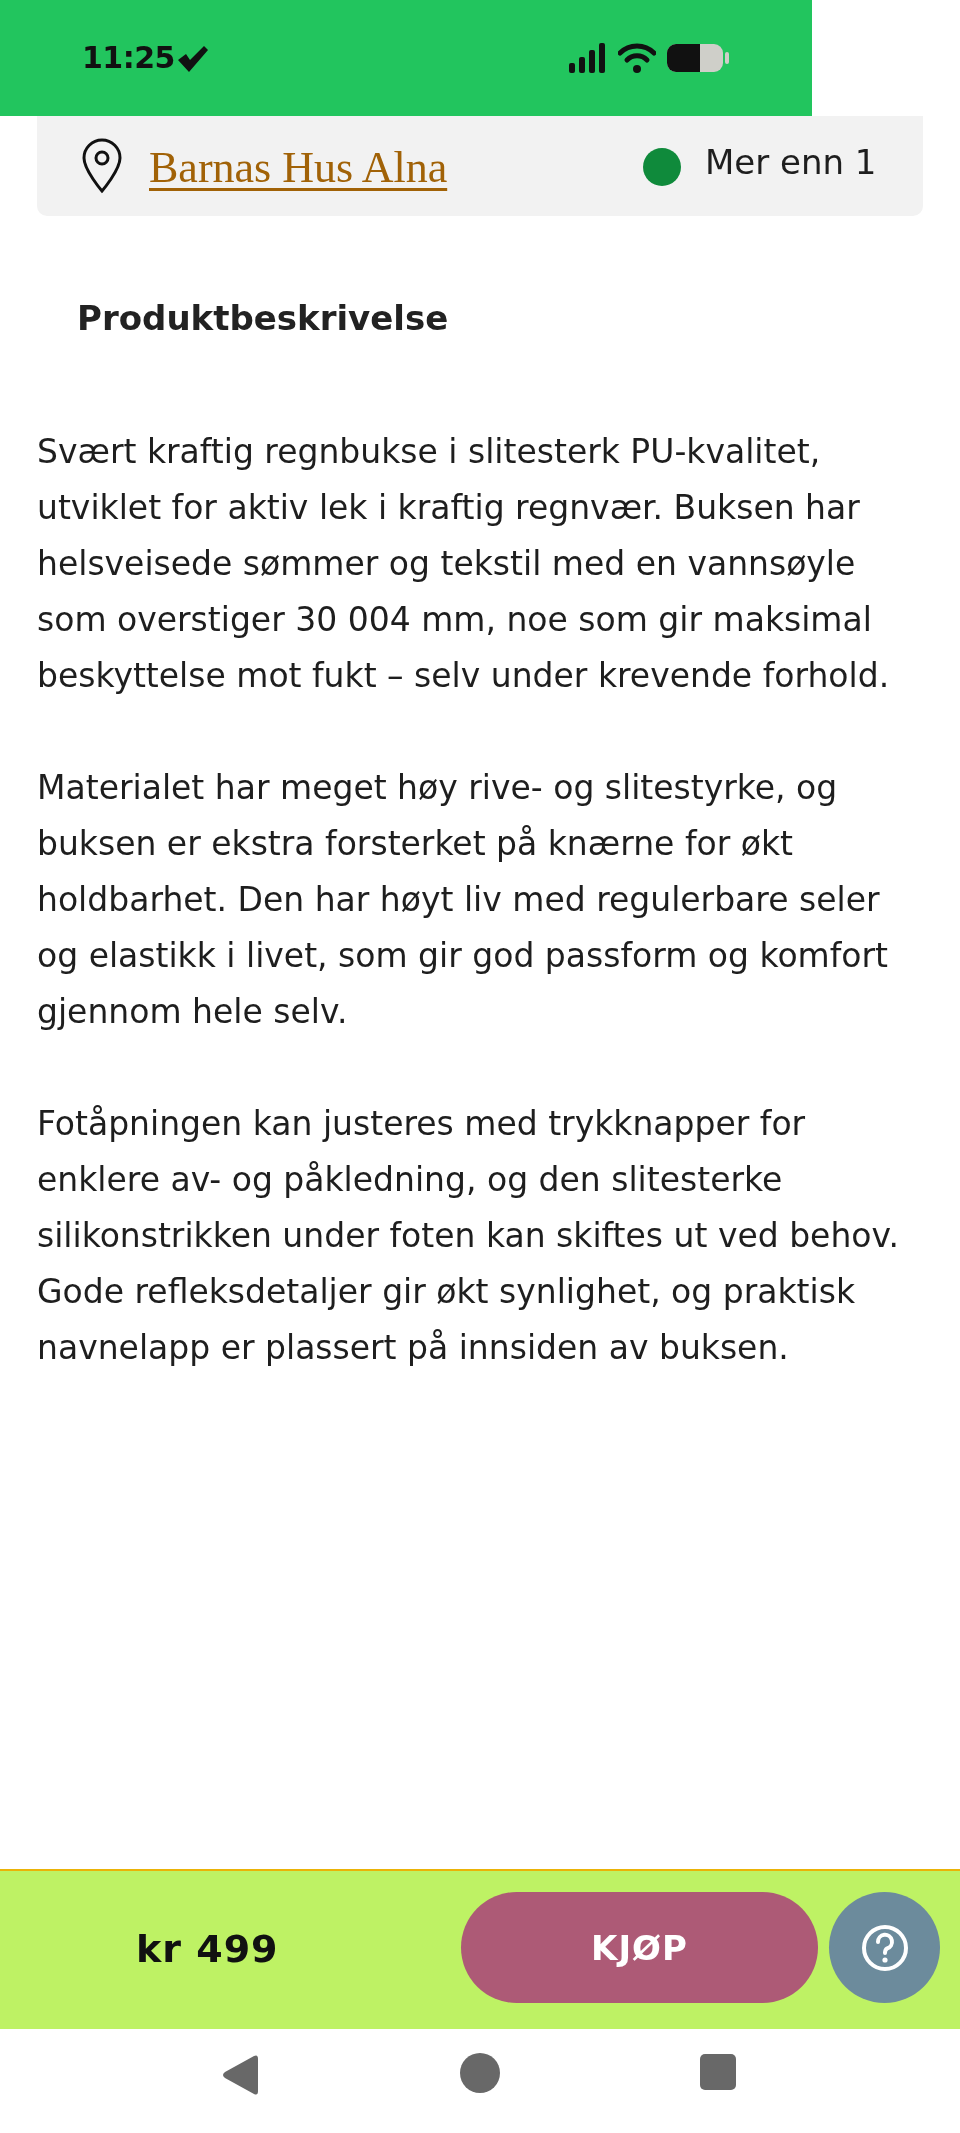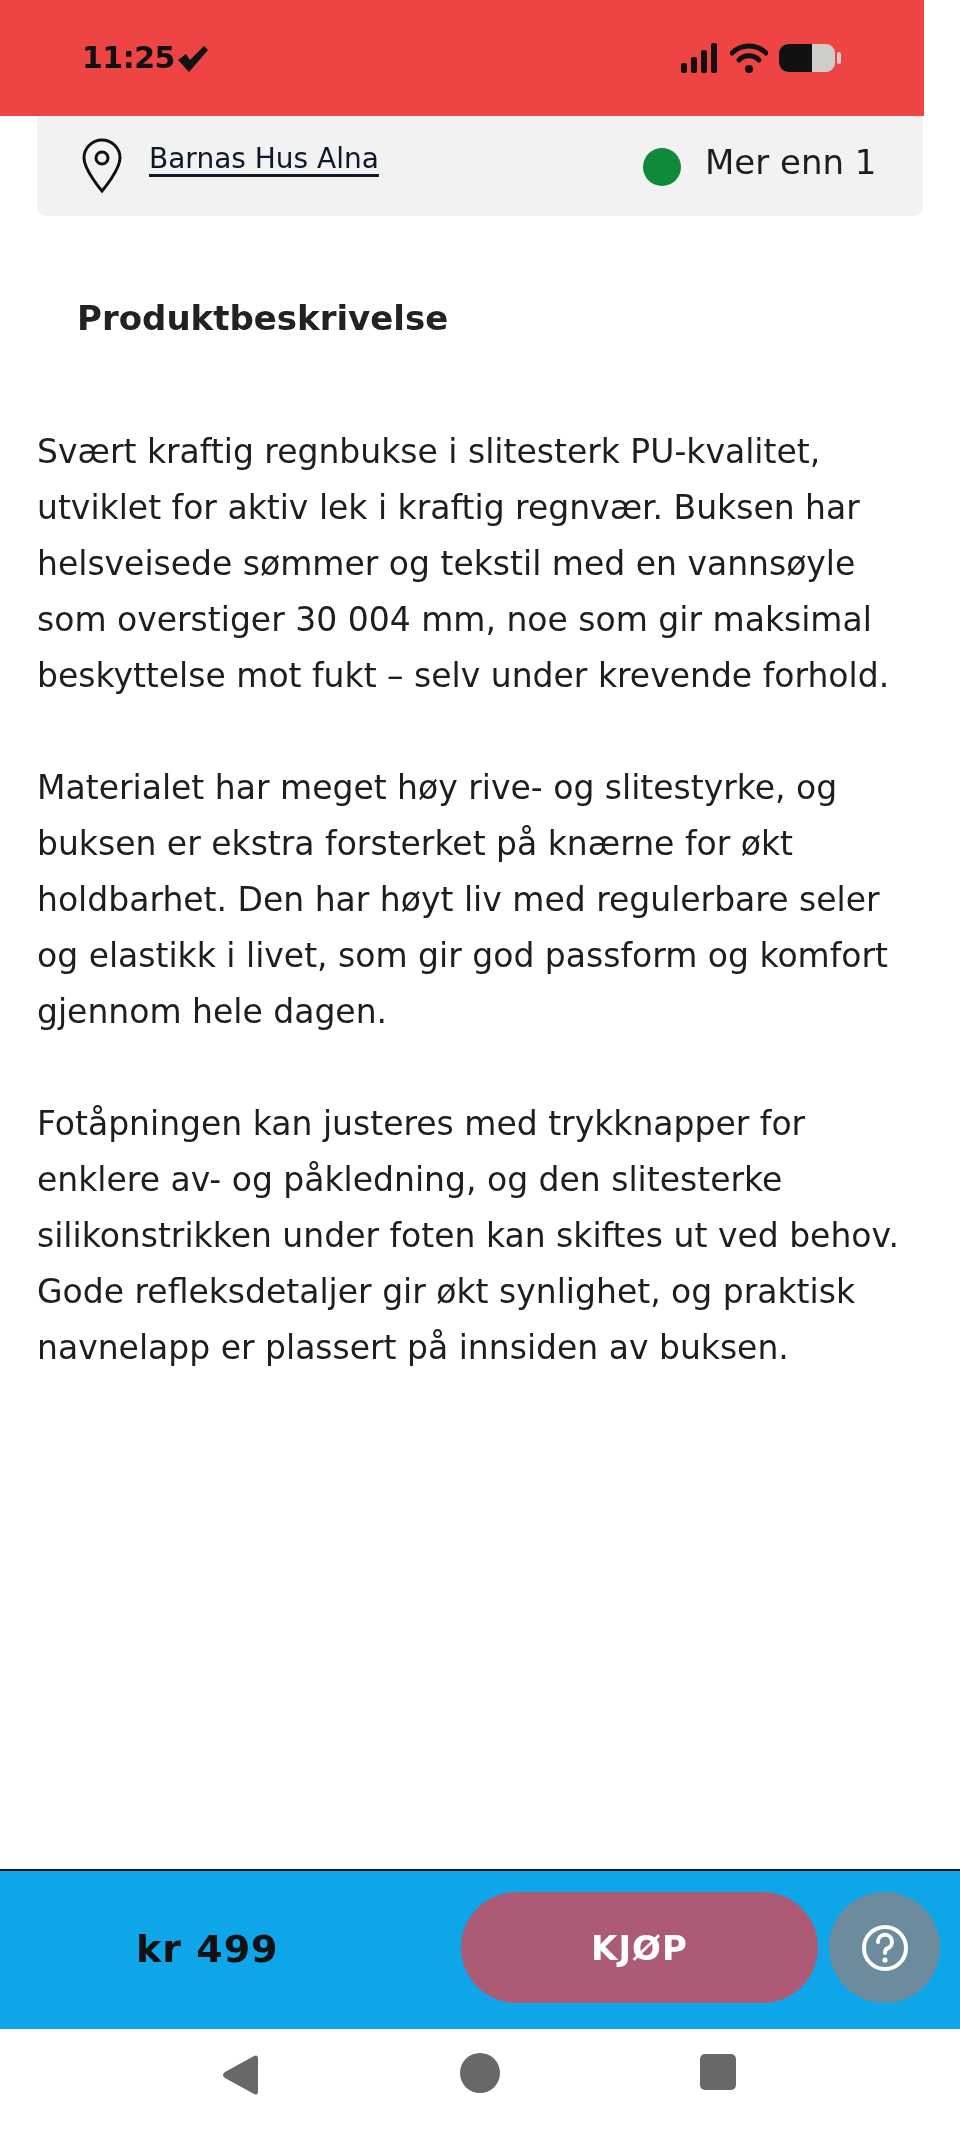--- a/index.html
+++ b/index.html
@@ -2,54 +2,54 @@
 <html><head>
 <meta charset="utf-8">
 <style>
   html, body { margin:0; padding:0; }
   body {
     width:960px; height:2133px; position:relative; overflow:hidden;
     background:#ffffff; color:#1e1e1e;
     font-family:"DejaVu Sans", "Liberation Sans", sans-serif;
   }
   .statusbar {
-    position:absolute; left:0; top:0; width:924px; height:116px;
-    background:#ef4444;
+    position:absolute; left:0; top:0; width:812px; height:116px;
+    background:#22c55e;
   }
   .sb-time {
     position:absolute; left:82px; top:40px; font-size:30px; font-weight:bold;
     color:#111; letter-spacing:-0.5px;
   }
   .sb-check { position:absolute; left:176px; top:44px; width:34px; height:30px; }
   .sb-right { position:absolute; right:82px; top:42px; display:flex; align-items:center; gap:10px; }
   .store-card {
     position:absolute; left:37px; top:116px; width:886px; height:100px;
     background:#f2f2f2; border-radius:0 0 10px 10px;
   }
   .pin-icon { position:absolute; left:42px; top:22px; width:46px; height:56px; }
   .store-link {
-    position:absolute; left:112px; top:26px; font-size:28px; color:#0f172a;
-    text-decoration:underline; text-decoration-thickness:3px; text-underline-offset:6px;
+    position:absolute; left:112px; top:26px; font-size:44px; color:#a16207;
+    text-decoration:underline; text-decoration-thickness:3px; text-underline-offset:6px;font-family:Liberation Serif, serif;
   }
   .stock-dot {
     position:absolute; left:606px; top:32px; width:38px; height:38px; border-radius:50%;
     background:#0f8a3b;
   }
   .stock-text { position:absolute; left:668px; top:26px; font-size:34px; color:#1e1e1e; }
   .heading {
     position:absolute; left:37px; top:298px; font-size:34px; font-weight:bold; color:#222;margin-left:40px;
   }
   .desc {
     position:absolute; left:37px; top:424px; width:890px;
     font-size:33px; line-height:56px; color:#1e1e1e;
   }
   .desc p { margin:0 0 56px 0; }
   .bottom-bar {
     position:absolute; left:0; top:1869px; width:960px; height:160px;
-    border-top:2px solid #0f172a; background:#0ea5e9;
+    border-top:2px solid #eab308; background:#bef264;
   }
   .price {
     position:absolute; left:136px; top:56px; font-size:38px; font-weight:bold; color:#111;
     letter-spacing:1px;
   }
   .buy-btn {
     position:absolute; left:461px; top:21px; width:357px; height:111px; border-radius:56px;
     background:#ad5a76; color:#fff; border:none; font-size:34px; font-weight:bold;
     font-family:"DejaVu Sans", "Liberation Sans", sans-serif; letter-spacing:1px;
     display:flex; align-items:center; justify-content:center;
@@ -104,21 +104,21 @@
   </svg>
   <span class="store-link">Barnas Hus Alna</span>
   <span class="stock-dot"></span>
   <span class="stock-text">Mer enn 1</span>
 </div>
 
 <div class="heading">Produktbeskrivelse</div>
 
 <div class="desc">
   <p>Svært kraftig regnbukse i slitesterk PU-kvalitet, utviklet for aktiv lek i kraftig regnvær. Buksen har helsveisede sømmer og tekstil med en vannsøyle som overstiger 30 004 mm, noe som gir maksimal beskyttelse mot fukt – selv under krevende forhold.</p>
-  <p>Materialet har meget høy rive- og slitestyrke, og buksen er ekstra forsterket på knærne for økt holdbarhet. Den har høyt liv med regulerbare seler og elastikk i livet, som gir god passform og komfort gjennom hele dagen.</p>
+  <p>Materialet har meget høy rive- og slitestyrke, og buksen er ekstra forsterket på knærne for økt holdbarhet. Den har høyt liv med regulerbare seler og elastikk i livet, som gir god passform og komfort gjennom hele selv.</p>
   <p>Fotåpningen kan justeres med trykknapper for enklere av- og påkledning, og den slitesterke silikonstrikken under foten kan skiftes ut ved behov. Gode refleksdetaljer gir økt synlighet, og praktisk navnelapp er plassert på innsiden av buksen.</p>
 </div>
 
 <div class="bottom-bar">
   <span class="price">kr 499</span>
   <button class="buy-btn">KJØP</button>
   <div class="help-btn">
     <svg width="50" height="50" viewBox="0 0 50 50">
       <circle cx="25" cy="25" r="21" fill="none" stroke="#fff" stroke-width="4"></circle>
       <path d="M18 19 A7 7 0 1 1 27 25.5 C25.5 26.5 25 27.5 25 30" fill="none" stroke="#fff" stroke-width="4" stroke-linecap="round"></path>

